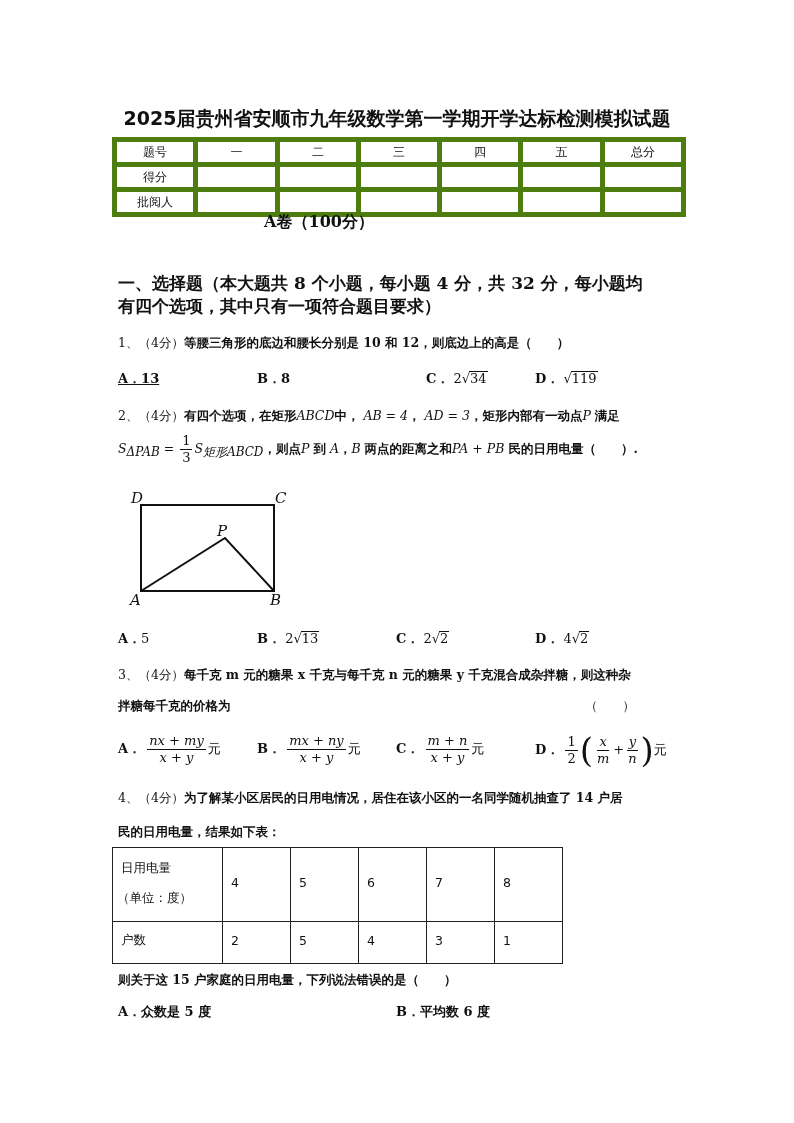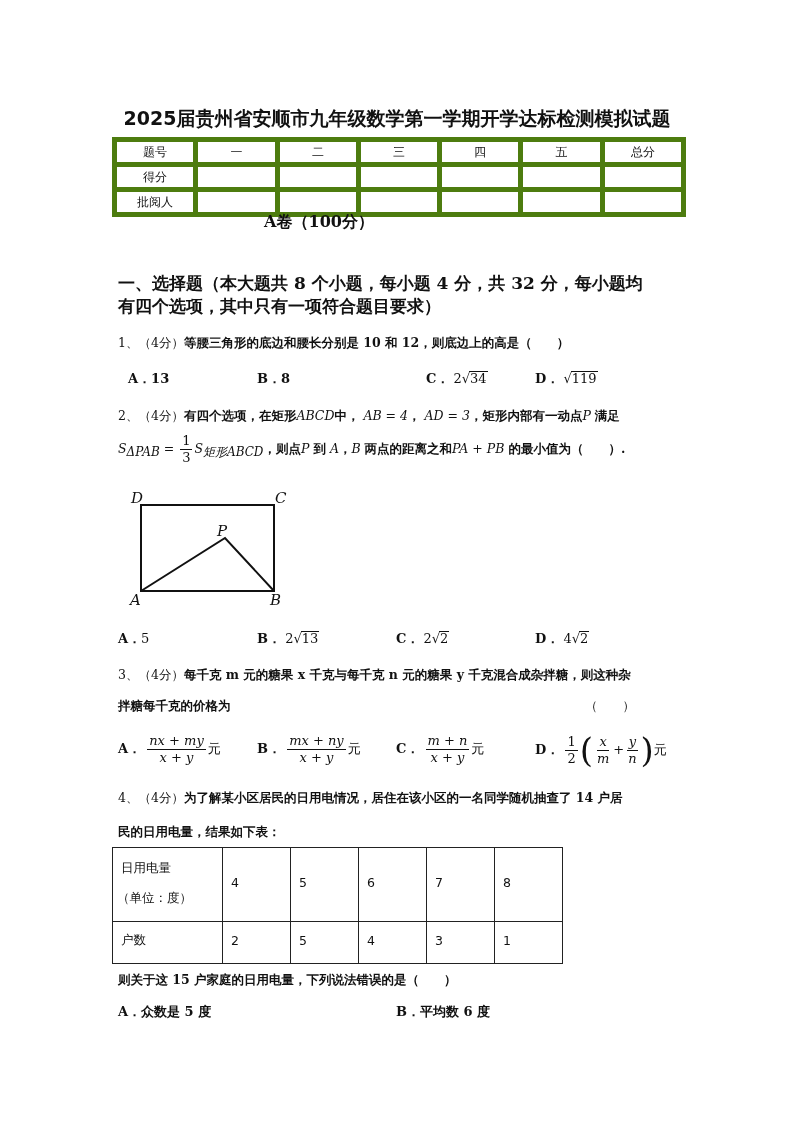--- a/index.html
+++ b/index.html
@@ -77,21 +77,21 @@
   </table>
 
 <div class="abs sect-a">A卷（100分）</div>
 
 <div class="abs h1" style="top:272px;">一、选择题（本大题共 8 个小题，每小题 4 分，共 32 分，每小题均</div>
 <div class="abs h1" style="top:295px;">有四个选项，其中只有一项符合题目要求）</div>
 
 <div class="abs q" style="top:335px;">
   <span>1、</span><span>（4分）</span><b>等腰三角形的底边和腰长分别是 10 和 12，则底边上的高是（　　）</b>
 </div>
-<div class="abs opt" style="top:370px; left:128px;">
+<div class="abs opt" style="top:370px; left:118px;text-decoration:underline;">
   <span class="lbl">A．</span><b>13</b>
 </div>
 <div class="abs opt" style="top:370px; left:257px;">
   <span class="lbl">B．</span><b>8</b>
 </div>
 <div class="abs opt" style="top:370px; left:396px;margin-left:30px;">
   <span class="lbl">C．</span>
   <span class="rm">2</span><span class="rm">√</span><span class="rm sqrt">34</span>
 </div>
 <div class="abs opt" style="top:370px; left:535px;">
@@ -99,21 +99,21 @@
   <span class="rm">√</span><span class="rm sqrt">119</span>
 </div>
 
 <div class="abs q" style="top:408px;">
   <span>2、</span><span>（4分）</span><b>有四个选项，在矩形</b><span class="m">ABCD</span><b>中，</b> <span class="m">AB = 4</span><b>，</b> <span class="m">AD = 3</span><b>，矩形内部有一动点</b><span class="m">P</span> <b>满足</b>
 </div>
 <div class="abs q" style="top:433px;">
   <span class="m">S</span><span class="sub">ΔPAB</span><span class="rm"> = </span><span class="frac">
       <span class="num rm">1</span>
       <span class="den rm">3</span>
-    </span><span class="m">S</span><span class="sub">矩形ABCD</span><b>，则点</b><span class="m">P</span> <b>到</b> <span class="m">A</span><b>，</b><span class="m">B</span> <b>两点的距离之和</b><span class="m">PA + PB</span> <b>的最小值为（　　）.</b>
+    </span><span class="m">S</span><span class="sub">矩形ABCD</span><b>，则点</b><span class="m">P</span> <b>到</b> <span class="m">A</span><b>，</b><span class="m">B</span> <b>两点的距离之和</b><span class="m">PA + PB</span> <b>民的日用电量（　　）.</b>
 </div>
 
 <svg class="figure" viewBox="0 0 170 125">
   <g stroke="#111" stroke-width="2" fill="none">
     <rect x="16" y="20" width="133" height="86"></rect>
     <polyline points="16,106 100,53 149,106"></polyline>
   </g>
   <g font-family="DejaVu Serif, Liberation Serif, serif" font-style="italic" font-size="15" fill="#111">
     <text x="6" y="18">D</text>
     <text x="150" y="18">C</text>

